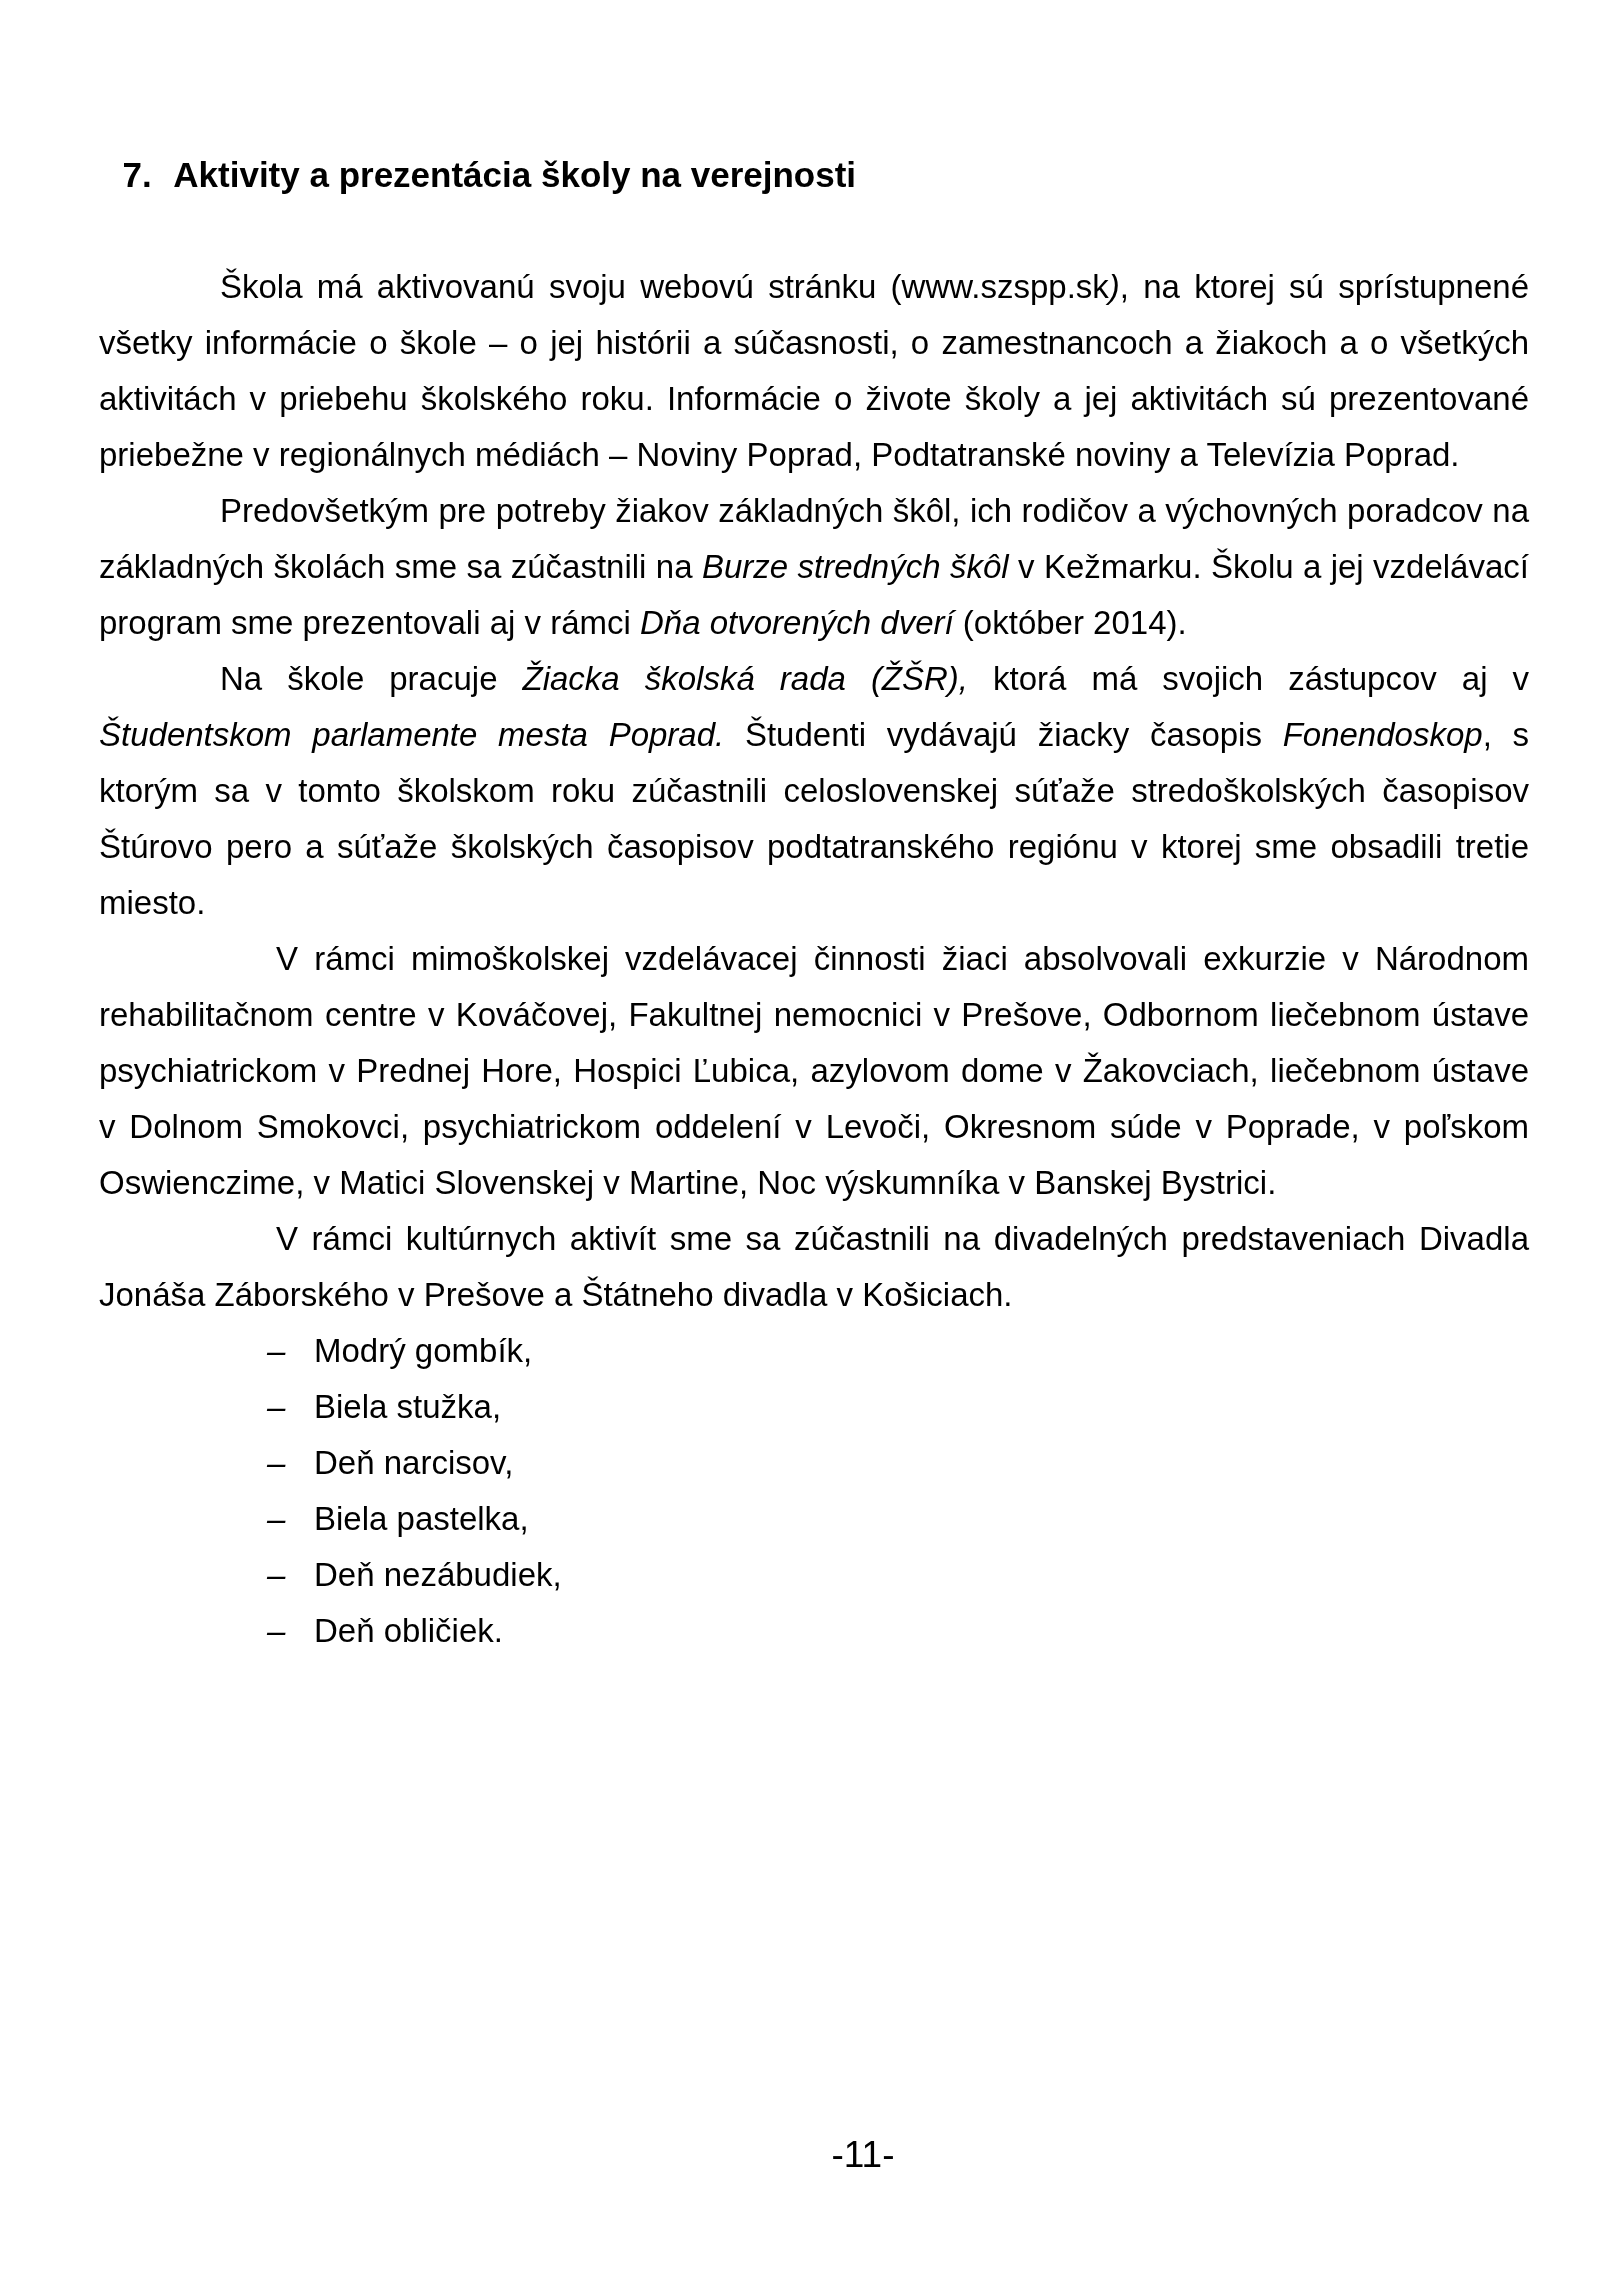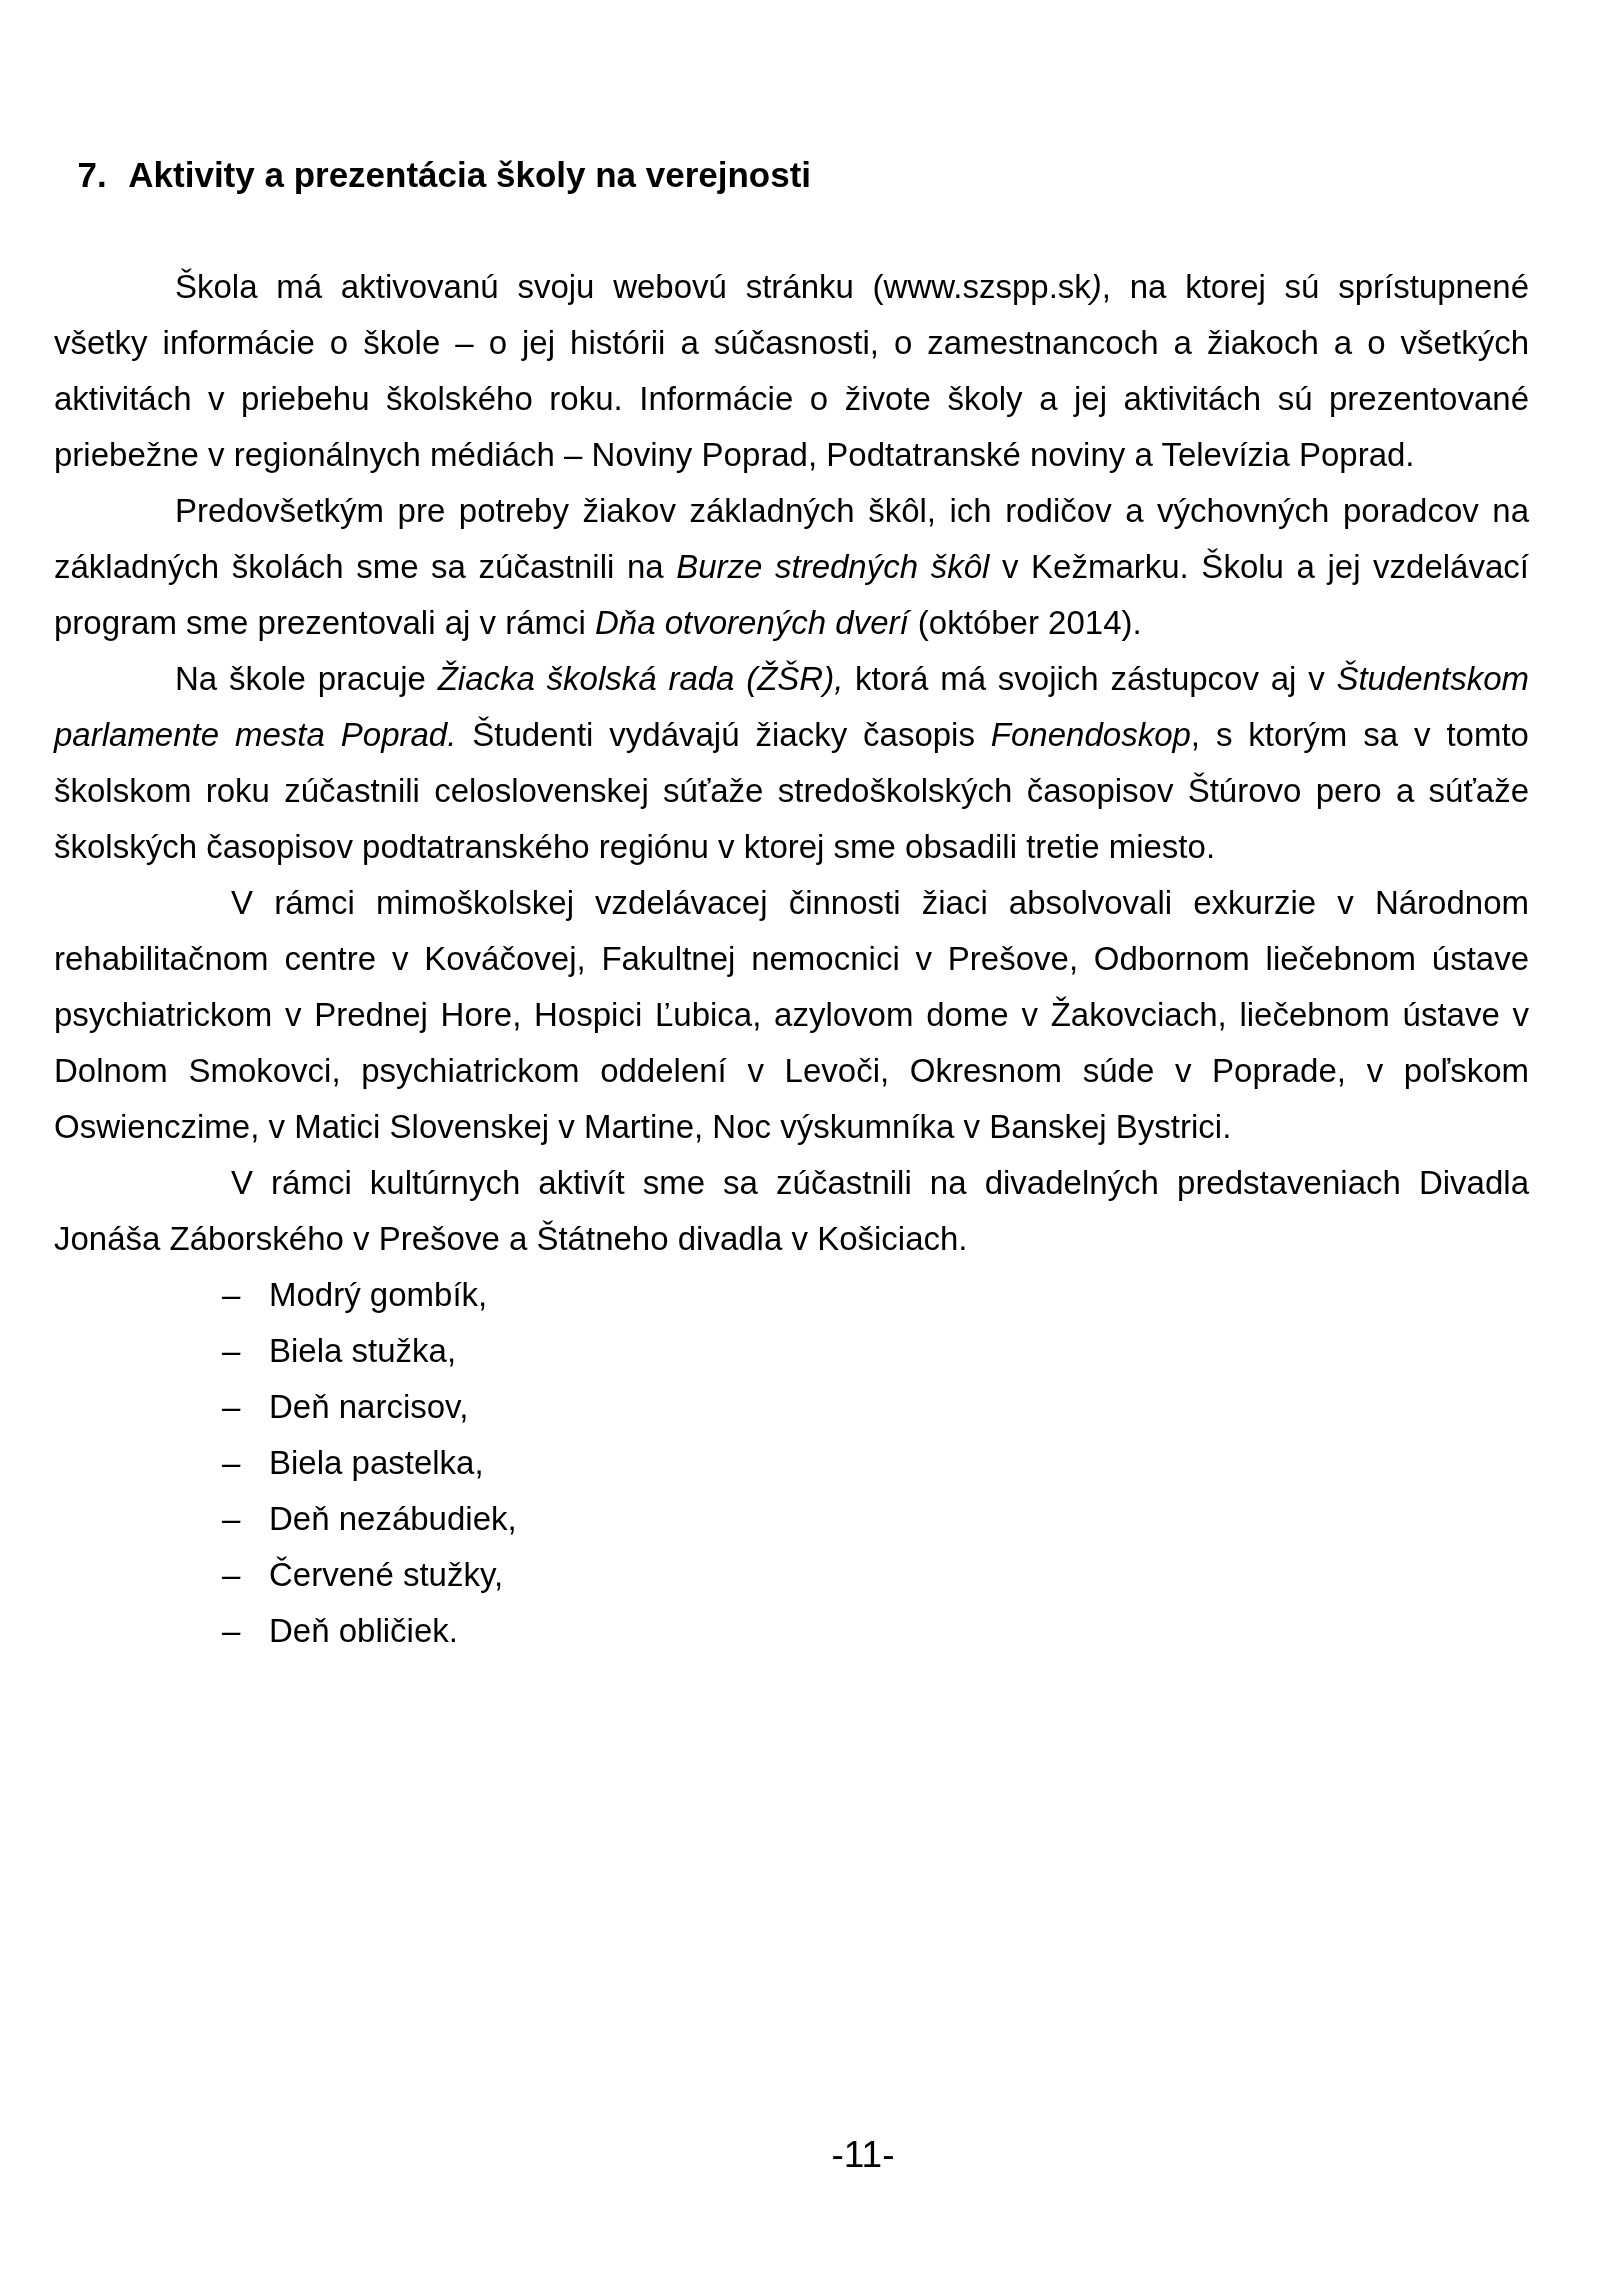--- a/index.html
+++ b/index.html
@@ -10,21 +10,21 @@
   .page {
     position: relative;
     width: 1620px;
     height: 2293px;
     background: #ffffff;
     color: #000000;
     font-family: "Liberation Sans", "DejaVu Sans", sans-serif;
     overflow: hidden;
   }
   .content {
-    padding: 147px 91px 0 54px;
+    padding: 147px 91px 0 99px;
     font-size: 33px;
     line-height: 56px;
     text-align: justify;
   }
   .doc-heading {
     font-size: 35px;
     font-weight: bold;
     line-height: 56px;
     margin: 0 0 56px 0;
     padding-left: 23.5px;
@@ -92,23 +92,20 @@
       <div class="list-item">
         <span class="dash">–</span><span class="item-text">Deň narcisov,</span>
       </div>
       <div class="list-item">
         <span class="dash">–</span><span class="item-text">Biela pastelka,</span>
       </div>
       <div class="list-item">
         <span class="dash">–</span><span class="item-text">Deň nezábudiek,</span>
       </div>
       <div class="list-item">
-        <span class="dash">–</span><span class="item-text">Červené stužky,</span>
-      </div>
-      <div class="list-item">
         <span class="dash">–</span><span class="item-text">Deň obličiek.</span>
       </div>
     </div>
 
   </div>
 
   <div class="page-footer">-11-</div>
 </div>
 
 

